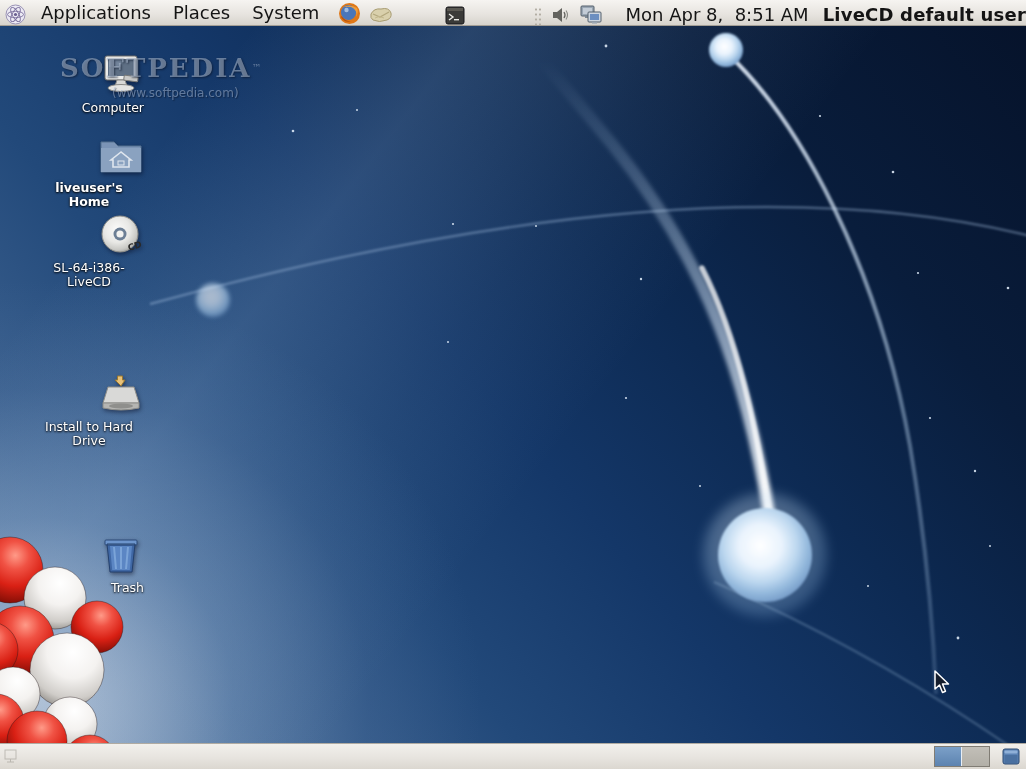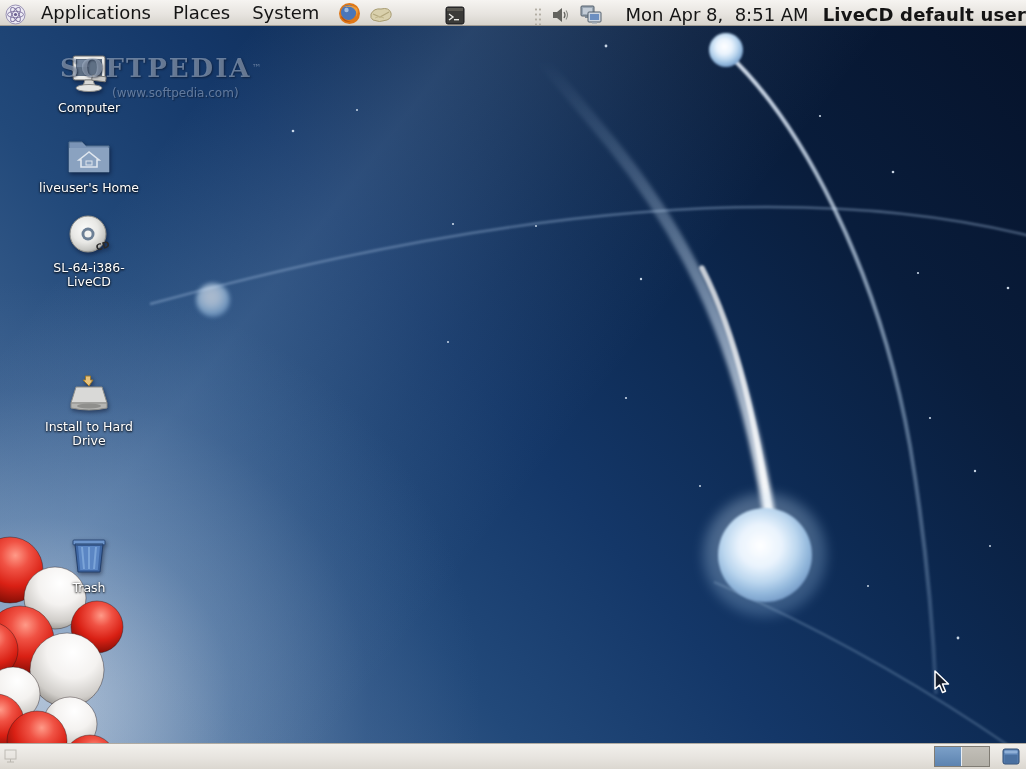--- a/index.html
+++ b/index.html
@@ -38,21 +38,21 @@
   #watermark .wm-title{
     font-family:"DejaVu Serif","Liberation Serif",serif;font-weight:bold;
     font-size:26px;letter-spacing:2px;color:rgba(175,190,210,.55);
     text-shadow:1px 1px 2px rgba(10,20,40,.6);margin-top:8px;}
   #watermark .wm-tm{font-size:10px;vertical-align:super;color:rgba(175,190,210,.5);}
   #watermark .wm-sub{
     display:block;margin:3px 0 0 52px;font-size:12px;
     color:rgba(160,178,205,.55);text-shadow:1px 1px 1px rgba(10,20,40,.5);}
   
   .dicon{position:absolute;left:34px;width:110px;display:flex;flex-direction:column;
-    align-items:center;gap:3px;z-index:4;cursor:default;}
+    align-items:flex-end;gap:3px;z-index:4;cursor:default;}
   .dicon svg{width:46px;height:44px;filter:drop-shadow(1px 2px 2px rgba(0,0,20,.45));}
   .dicon .dlabel{font-size:12.5px;color:#fff;line-height:14px;text-align:center;
     text-shadow:0 1px 2px rgba(0,0,0,.95),0 0 3px rgba(0,0,0,.6);}
   
   #bottom-panel{
     position:absolute;left:0;top:743px;width:1026px;height:26px;
     background:linear-gradient(#f2f0ec,#e7e4df 55%,#dbd7d0);
     border-top:1px solid #b0aba2;box-sizing:border-box;
     display:flex;align-items:center;}
   #show-desktop-btn{width:20px;height:24px;display:flex;align-items:center;
@@ -236,21 +236,21 @@
         <rect x="7" y="2" width="32" height="24" rx="2" fill="#ececea" stroke="#6a6a68"></rect>
         <rect x="10" y="5" width="26" height="17" fill="#5f7085"></rect>
         <rect x="11" y="6" width="12" height="7" fill="#7d8fa5" opacity=".7"></rect>
         <path d="M19,26 L27,26 L29,32 L17,32 Z" fill="#d8d8d6" stroke="#8a8a88"></path>
         <ellipse cx="23" cy="34" rx="13" ry="3.5" fill="#e4e4e2" stroke="#8a8a88"></ellipse>
         <rect x="26" y="22" width="14" height="5" rx="1" fill="#c9c9c7" stroke="#7a7a78" transform="rotate(8 33 24)"></rect>
       </svg>
       <span class="dlabel">Computer</span>
     </div>
 
-    <div class="dicon" style="top:108px;">
+    <div class="dicon" style="top:108px;font-weight:bold;">
       <svg viewBox="0 0 46 44">
         <path d="M3,8 L3,38 L43,38 L43,12 L20,12 L16,8 Z" fill="#7b94b6" stroke="#55708f"></path>
         <path d="M3,14 L43,14 L43,38 L3,38 Z" fill="#8aa2c0"></path>
         <path d="M23,18 L13,26 L15,26 L15,33 L31,33 L31,26 L33,26 Z" fill="none" stroke="#dfe6ee" stroke-width="1.6"></path>
         <rect x="20" y="27" width="6" height="4" fill="none" stroke="#dfe6ee"></rect>
       </svg>
       <span class="dlabel">liveuser's Home</span>
     </div>
 
     <div class="dicon" style="top:188px;">

